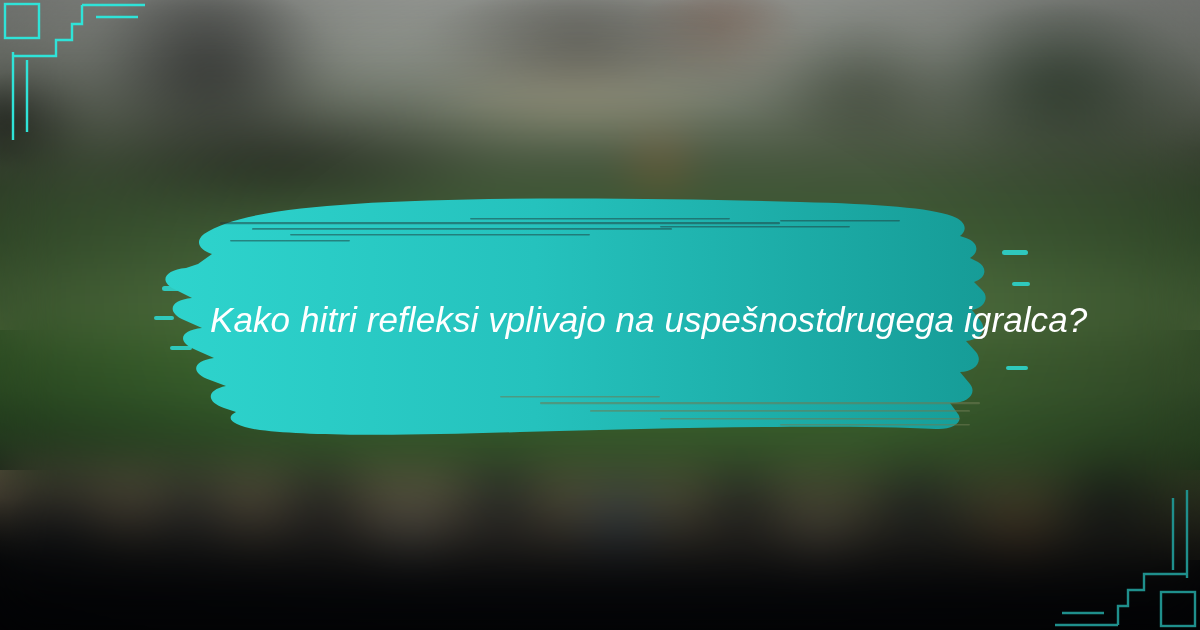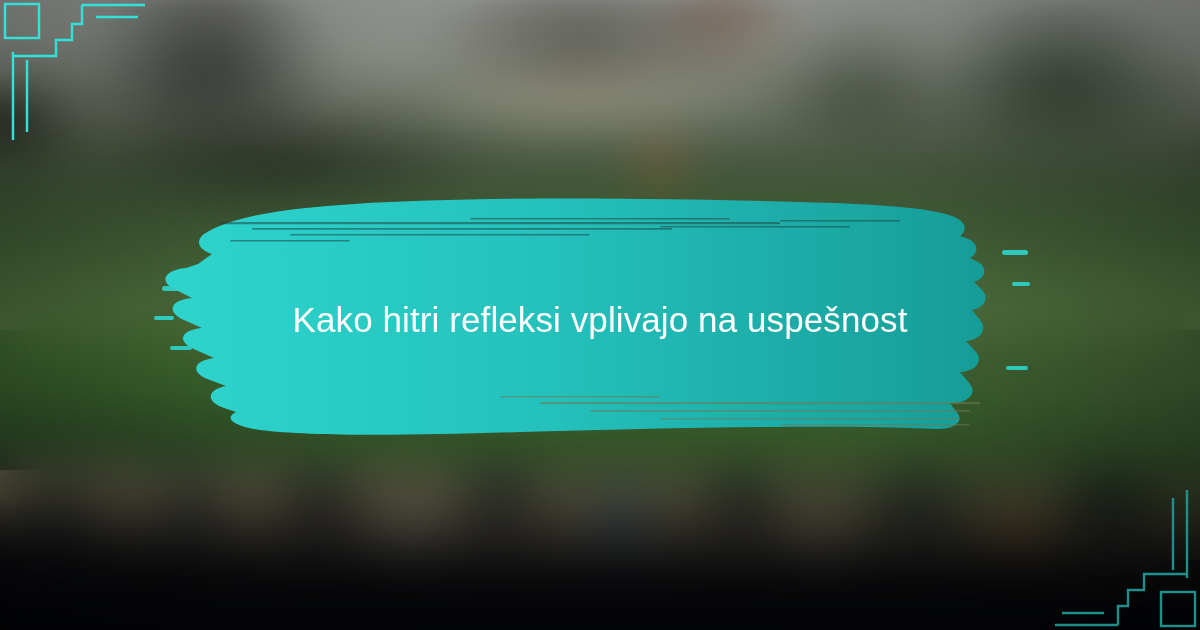--- a/index.html
+++ b/index.html
@@ -114,26 +114,26 @@
     width: 920px;
     height: 260px;
   }
   #banner-svg { display: block; width: 100%; height: 100%; }
 
   #banner-text {
     position: absolute;
     left: 0; right: 0;
     top: 0; bottom: 0;
     display: flex;
-    flex-direction: column;
+    flex-direction: row;
     align-items: center;
-    justify-content: center;
     padding: 0 70px;
     box-sizing: border-box;
     text-align: center;
+    font-style: italic;
   }
   #banner-text .line {
     color: #ffffff;
     font-size: 35px;
     line-height: 56px;
     font-weight: 400;
     letter-spacing: .1px;
     white-space: nowrap;
   }
 </style>
@@ -248,16 +248,17 @@
         <rect x="14" y="126" width="20" height="4" rx="2"></rect>
         <rect x="30" y="156" width="22" height="4" rx="2"></rect>
         <rect x="862" y="60" width="26" height="5" rx="2.5"></rect>
         <rect x="872" y="92" width="18" height="4" rx="2"></rect>
         <rect x="866" y="176" width="22" height="4" rx="2"></rect>
       </g>
     </svg>
 
     <div id="banner-text">
       <div class="line">Kako hitri refleksi vplivajo na uspešnost</div>
+      <div class="line">drugega igralca?</div>
     </div>
   </div>
 
 </div>
 
 </body></html>

